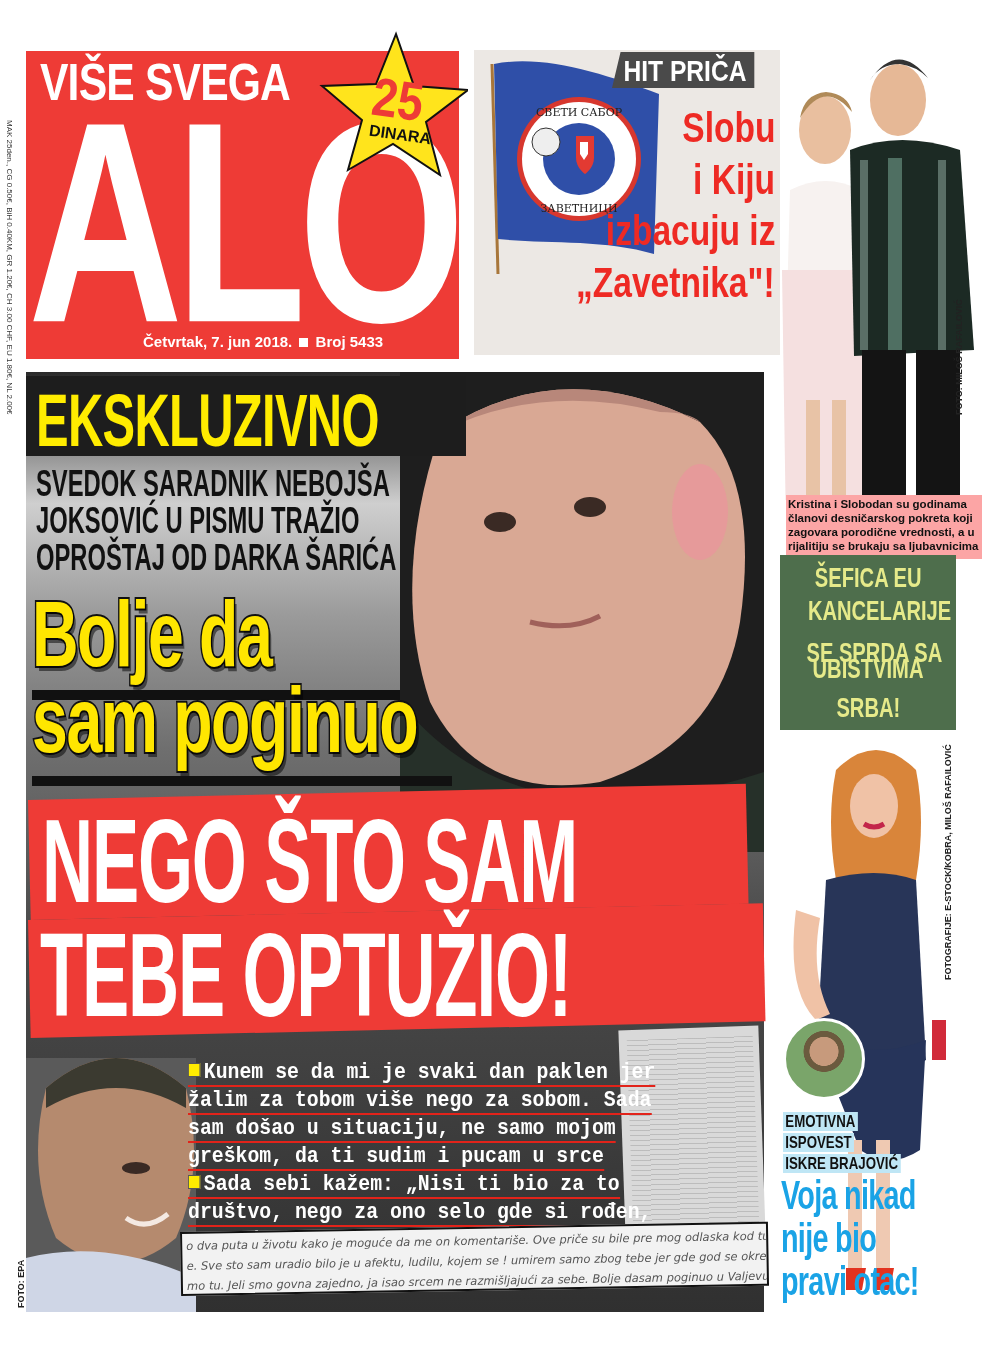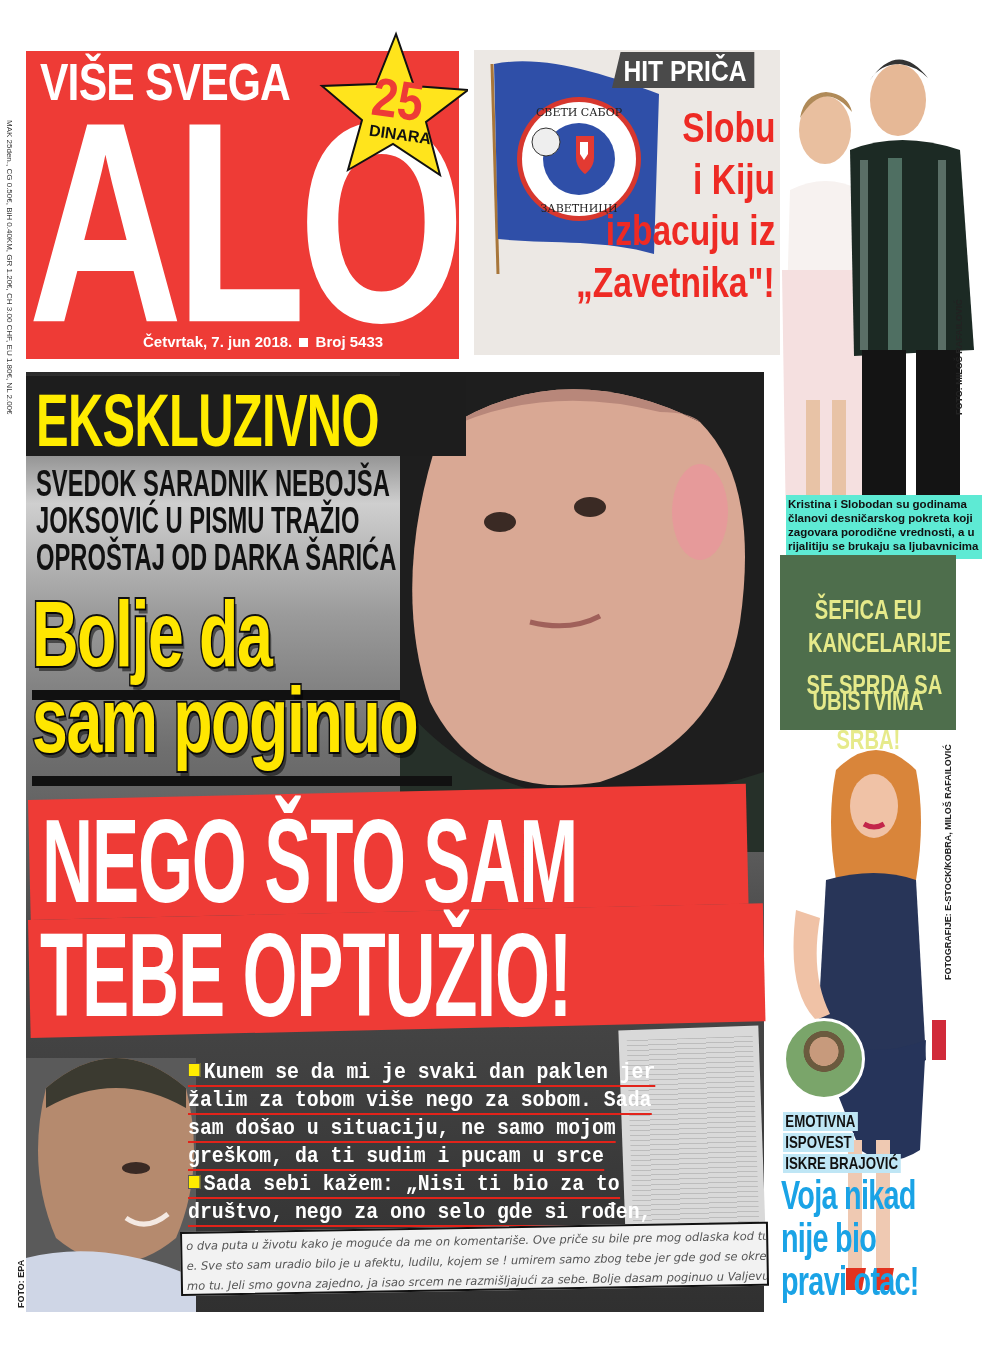--- a/index.html
+++ b/index.html
@@ -28,21 +28,21 @@
   #hit-bg { left: 474px; top: 50px; width: 306px; height: 305px; background: #ece8e4; }
   #flag { left: 484px; top: 54px; width: 180px; height: 220px; }
   #hit-label { left: 612px; top: 52px; background: #4a4a4a; padding: 2px 10px 0 14px; color: #fff; font-size: 30px;
                font-weight: 900; transform: scaleX(0.82); transform-origin: left top; white-space: nowrap;
                clip-path: polygon(6% 0, 100% 0, 100% 100%, 0 100%, 3% 50%); }
   .hit-h { color: #ee2a24; font-size: 43px; font-weight: 900; line-height: 48px; white-space: nowrap;
            transform: scaleX(0.78); transform-origin: right top; text-align: right; right: 225px; }
   #couple { left: 770px; top: 30px; width: 215px; height: 470px; }
   #couple-credit { left: 954px; top: 415px; transform: rotate(-90deg); transform-origin: left top; font-size: 9px;
                    font-weight: 700; color: #222; white-space: nowrap; }
-  #couple-caption { left: 786px; top: 495px; width: 196px; background: #5eead4; padding: 2px 2px 6px 2px;
+  #couple-caption { left: 786px; top: 495px; width: 196px; background: #fca5a5; padding: 2px 2px 6px 2px;
                     font-size: 11.5px; font-weight: 700; line-height: 14px; color: #111; }
   #main-grad { left: 26px; top: 372px; width: 738px; height: 940px;
                background: linear-gradient(180deg, #2a2a2a 0%, #8a8a8a 8%, #cfcfcf 14%, #9a9a9a 26%, #6f6f6f 40%, #4a4a4a 60%, #303030 100%); }
   #main-face { left: 400px; top: 372px; width: 364px; height: 480px; }
   #exclusive { left: 26px; top: 376px; width: 440px; height: 80px; background: #1d1d1d; }
   #exclusive-text { left: 36px; top: 384px; color: #ffec00; font-size: 74px; font-weight: 900; line-height: 1;
                     transform: scaleX(0.66); transform-origin: left top; white-space: nowrap; letter-spacing: -1px; }
   .kicker { left: 36px; color: #111; font-size: 36px; font-weight: 900; line-height: 1; white-space: nowrap;
             transform: scaleX(0.66); transform-origin: left top; }
   .yellow-h { left: 32px; color: #ffe600; font-size: 92px; font-weight: 900; line-height: 1; white-space: nowrap;
@@ -70,21 +70,21 @@
               margin-right: 4px; vertical-align: 1px; }
 
   #letter-strip { left: 180px; top: 1232px; width: 588px; height: 64px; background: #f2f2f2; border: 2px solid #111;
                   transform: rotate(-1deg); transform-origin: left top; overflow: hidden; padding: 2px 4px; }
   .strip-line { font-family: "DejaVu Sans", sans-serif; font-style: italic; font-size: 11.5px; color: #555;
                 line-height: 20px; white-space: nowrap; }
 
   
   #eu-box { left: 780px; top: 555px; width: 176px; height: 175px; background: #4e6e4c; }
   .eu-line { left: 780px; width: 176px; text-align: center; color: #e6ea8a; font-size: 28px; font-weight: 900;
-             line-height: 29px; white-space: nowrap; margin-top: 32px; }
+             line-height: 29px; white-space: nowrap; }
   .eu-inner { display: inline-block; transform: scaleX(0.72); }
   #iskra { left: 786px; top: 740px; width: 160px; height: 560px; }
   #iskra-credit { left: 943px; top: 980px; transform: rotate(-90deg); transform-origin: left top; font-size: 9px;
                   font-weight: 700; color: #222; white-space: nowrap; }
   #voja-circle { left: 783px; top: 1018px; width: 82px; height: 82px; border-radius: 50%; border: 3px solid #fff;
                  background: radial-gradient(circle at 50% 40%, #c79a7c 0 24%, #6b5a3e 25% 34%, #7aa56a 35% 100%); }
   .emo { left: 783px; background: #bfe6f5; color: #111; font-size: 17px; font-weight: 900; padding: 0 3px; line-height: 19px;
          white-space: nowrap; transform: scaleX(0.78); transform-origin: left top; }
   .blue-h { left: 781px; color: #1aa3e6; font-size: 40px; font-weight: 900; line-height: 42px; white-space: nowrap;
             transform: scaleX(0.72); transform-origin: left top; letter-spacing: -1px; }

